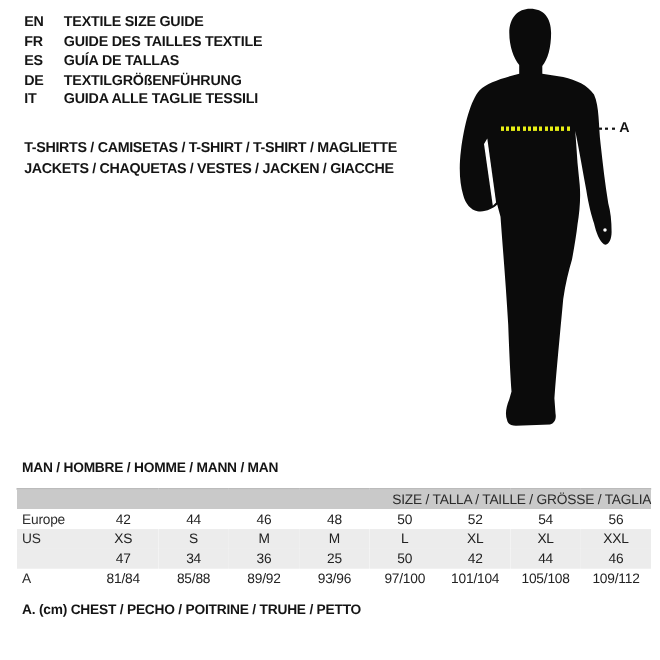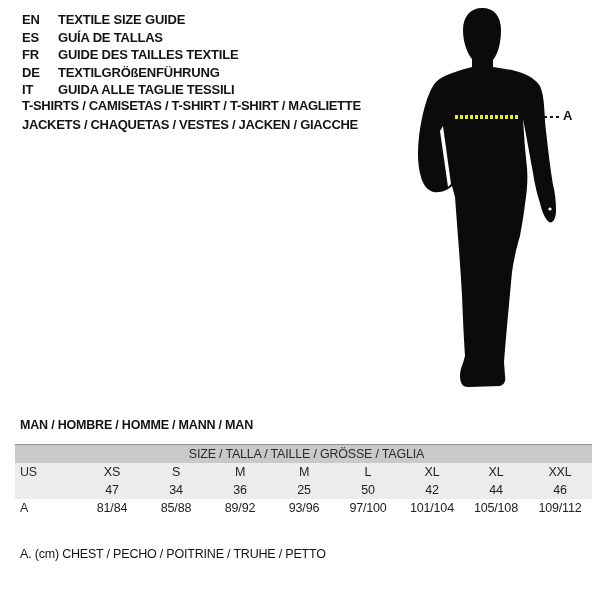--- a/index.html
+++ b/index.html
@@ -6,61 +6,61 @@
   .canvas{
     position:relative;width:600px;height:600px;background:#fff;overflow:hidden;
     font-family:"Liberation Sans",sans-serif;color:#141414;
   }
   
   .lang-block{position:absolute;left:22px;top:12px;}
   .lang-row{display:flex;height:17.5px;align-items:flex-start;
     font-size:13px;font-weight:bold;letter-spacing:-0.2px;}
   .lang-row .code{width:36px;flex:0 0 36px;}
   
-  .garment-block{position:absolute;left:22px;top:96px;
+  .garment-block{position:absolute;left:22px;top:124px;
     font-size:13px;font-weight:bold;line-height:19px;letter-spacing:-0.3px;}
   
   .figure-wrap{position:absolute;left:405px;top:0;width:195px;height:400px;}
   .figure-wrap svg{position:absolute;left:0;top:0;}
   .chest-dash{position:absolute;left:50px;top:115px;width:64px;height:4px;
     background:repeating-linear-gradient(90deg,var(--dash-yellow,#e6ee15) 0 3px,transparent 3px 5px);}
   .ext-dash{position:absolute;left:139px;top:116px;width:16px;height:2px;
     background:repeating-linear-gradient(90deg,#141414 0 3px,transparent 3px 6px);}
   .meas-label{position:absolute;left:158px;top:108px;font-size:13px;font-weight:bold;}
   
   .section-title{position:absolute;left:20px;top:418px;font-size:12.5px;font-weight:bold;letter-spacing:-0.2px;}
   
   .size-table{position:absolute;left:15px;top:444px;width:577px;
     border-collapse:collapse;table-layout:fixed;font-size:12.5px;color:#222;letter-spacing:-0.2px;}
   .size-table td{height:18px;padding:0;text-align:center;vertical-align:middle;white-space:nowrap;overflow:hidden;}
   .size-table td.lbl{text-align:left;padding-left:5px;color:#2e2e2e;}
-  .size-table tr.hdr td{background:var(--header-gray,#c9c9c9);text-align:center;padding-left:6px;
+  .size-table tr.hdr td{background:var(--header-gray,#c9c9c9);text-align:right;padding-left:6px;
     border-top:1px solid #8f8f8f;color:#2b2b2b;}
   .size-table tr.shaded td{background:var(--band-gray,#ececec);margin-left:16px;}
   .size-table tr.shaded:last-of-type td{border-bottom:1px solid #e0e0e0;}
   
-  .footnote{position:absolute;left:20px;top:547px;font-size:12.5px;font-weight:normal;letter-spacing:-0.2px;}
+  .footnote{position:absolute;left:20px;top:547px;font-size:12.5px;font-weight:bold;letter-spacing:-0.2px;}
 </style>
 </head>
 <body>
 
 <div class="canvas">
 
   <div class="lang-block">
     <div class="lang-row">
       <span class="code">EN</span>
       <span class="lbl">TEXTILE SIZE GUIDE</span>
     </div>
     <div class="lang-row">
+      <span class="code">FR</span>
+      <span class="lbl">GUIDE DES TAILLES TEXTILE</span>
+    </div>
+    <div class="lang-row">
       <span class="code">ES</span>
       <span class="lbl">GUÍA DE TALLAS</span>
-    </div>
-    <div class="lang-row">
-      <span class="code">FR</span>
-      <span class="lbl">GUIDE DES TAILLES TEXTILE</span>
     </div>
     <div class="lang-row">
       <span class="code">DE</span>
       <span class="lbl">TEXTILGRÖßENFÜHRUNG</span>
     </div>
     <div class="lang-row">
       <span class="code">IT</span>
       <span class="lbl">GUIDA ALLE TAGLIE TESSILI</span>
     </div>
   </div>
@@ -128,20 +128,31 @@
         <col>
         <col>
         <col>
         <col>
         <col>
     </colgroup>
     <tbody>
       <tr class="hdr">
         <td colspan="9">SIZE / TALLA / TAILLE / GRÖSSE / TAGLIA</td>
       </tr>
+    <tr>
+          <td class="lbl">Europe</td>
+          <td>42</td>
+          <td>44</td>
+          <td>46</td>
+          <td>48</td>
+          <td>50</td>
+          <td>52</td>
+          <td>54</td>
+          <td>56</td>
+        </tr>
         <tr class="shaded">
           <td class="lbl">US</td>
           <td>XS</td>
           <td>S</td>
           <td>M</td>
           <td>M</td>
           <td>L</td>
           <td>XL</td>
           <td>XL</td>
           <td>XXL</td>

